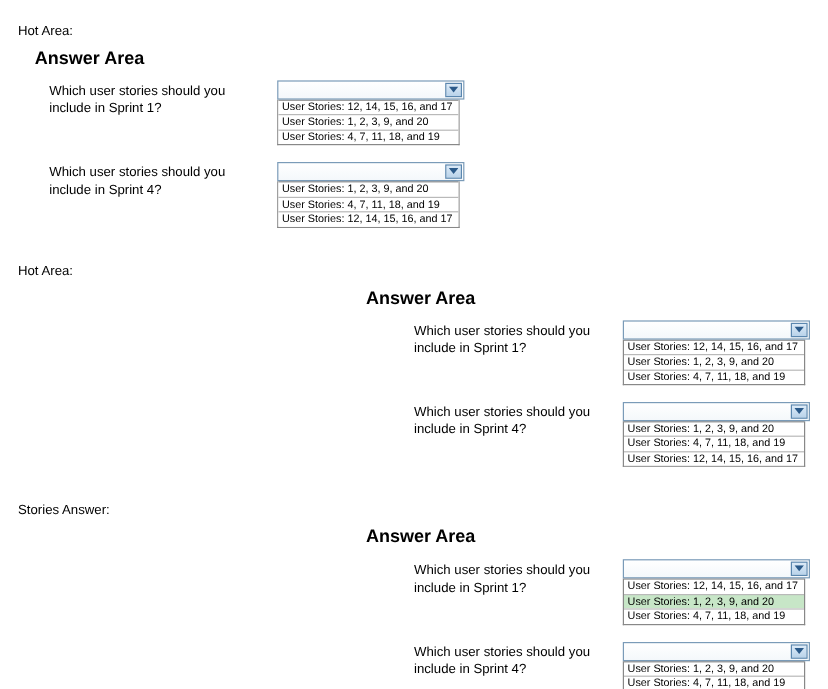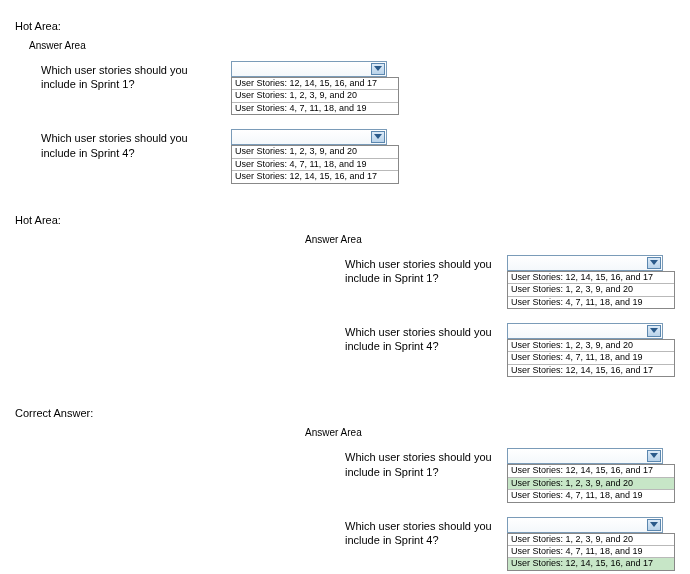--- a/index.html
+++ b/index.html
@@ -11,22 +11,22 @@
     color: #000;
     background: #fff;
     width: 690px;
   }
   .section-label {
     font-weight: normal;
     font-size: 11px;
     margin: 10px 0 8px 0;
   }
   .answer-area-label {
-    font-weight: normal;
-    font-size: 10px;
+    font-weight: bold;
+    font-size: 15px;
     margin: 4px 0 10px 0;
   }
   .block-top { padding-left: 4px; }
   .block-top .answer-area-label { margin-left: 10px; }
   .row-top {
     display: flex;
     align-items: flex-start;
     margin-bottom: 14px;
     margin-left: 22px;
   }
@@ -68,21 +68,21 @@
     width: 14px; height: 12px;
     border: 1px solid #5b87af;
     background: linear-gradient(#dceaf7,#b9d3ea);
     display: flex; align-items: center; justify-content: center;
   }
   .dropdown .caret svg { display:block; }
 
   .options {
     border: 1px solid #888;
     border-top: none;
-    width: 168px;
+    width: 152px;
     font-size: 9px;
     line-height: 1.05;
   }
   .options .opt {
     border-top: 1px solid #b9b9b9;
     padding: 1px 3px;
     background: #fff;
     white-space: nowrap;
     overflow: hidden;
   }
@@ -171,21 +171,21 @@
       </div>
       <div class="options">
         <div class="opt">User Stories: 1, 2, 3, 9, and 20</div>
         <div class="opt">User Stories: 4, 7, 11, 18, and 19</div>
         <div class="opt">User Stories: 12, 14, 15, 16, and 17</div>
       </div>
     </div>
   </div>
 </div>
 
-<div class="section-label" style="margin-top:30px">Correct Answer:</div>
+<div class="section-label" style="margin-top:30px">Stories Answer:</div>
 
 <div class="indented">
   <div class="answer-area-label">Answer Area</div>
 
   <div class="row-ind">
     <div class="question">Which user stories should you include in Sprint 1?</div>
     <div class="dropdown-wrap">
       <div class="dropdown">
         <span class="caret">
           <svg width="8" height="6">

